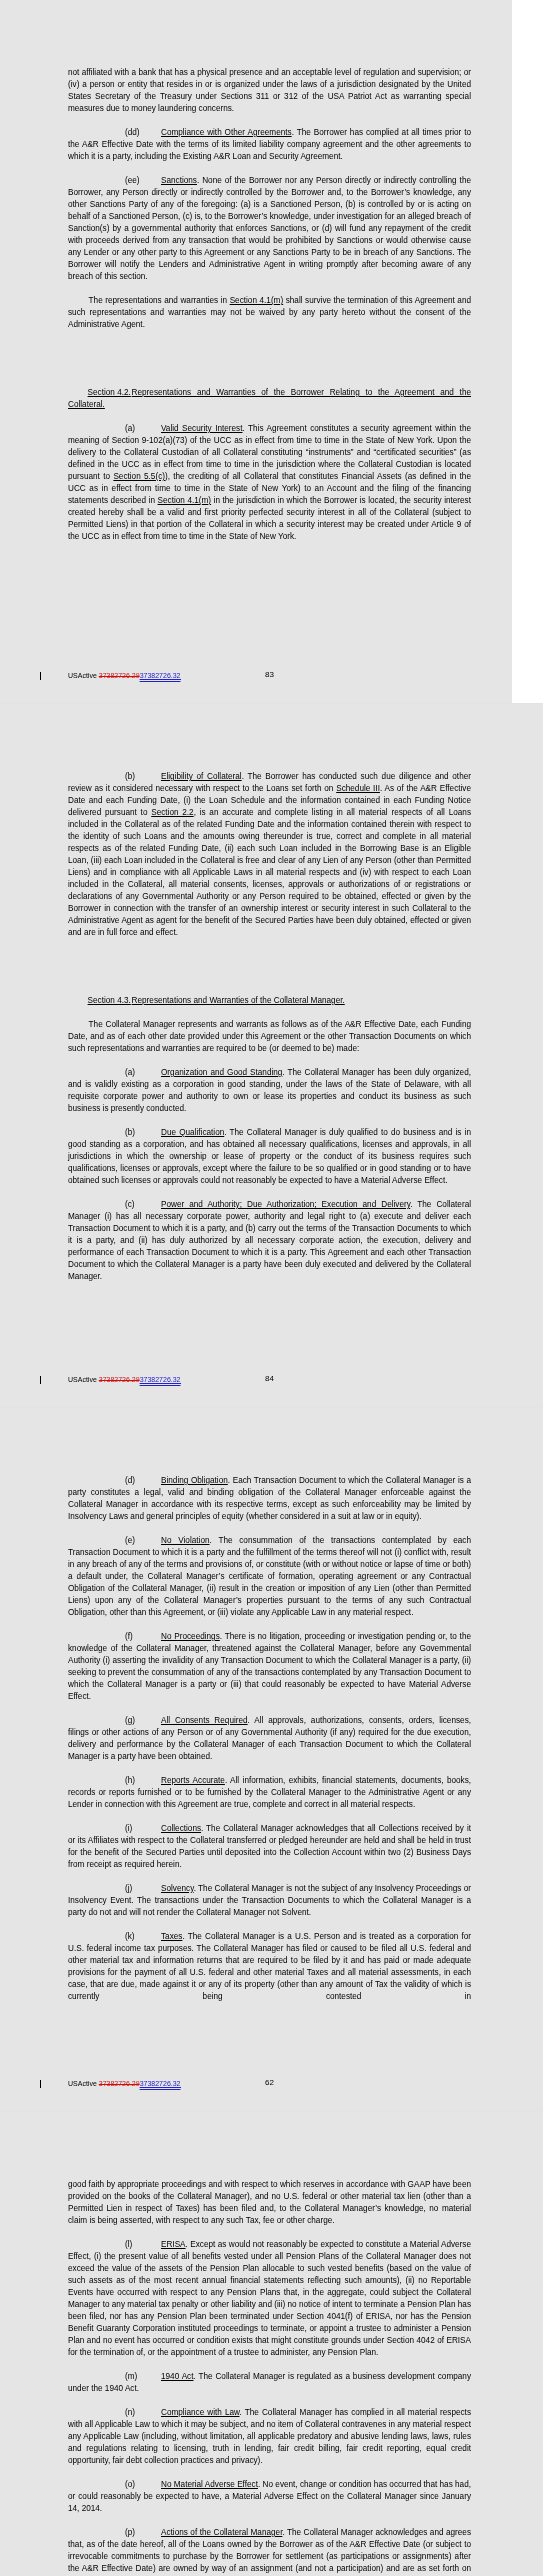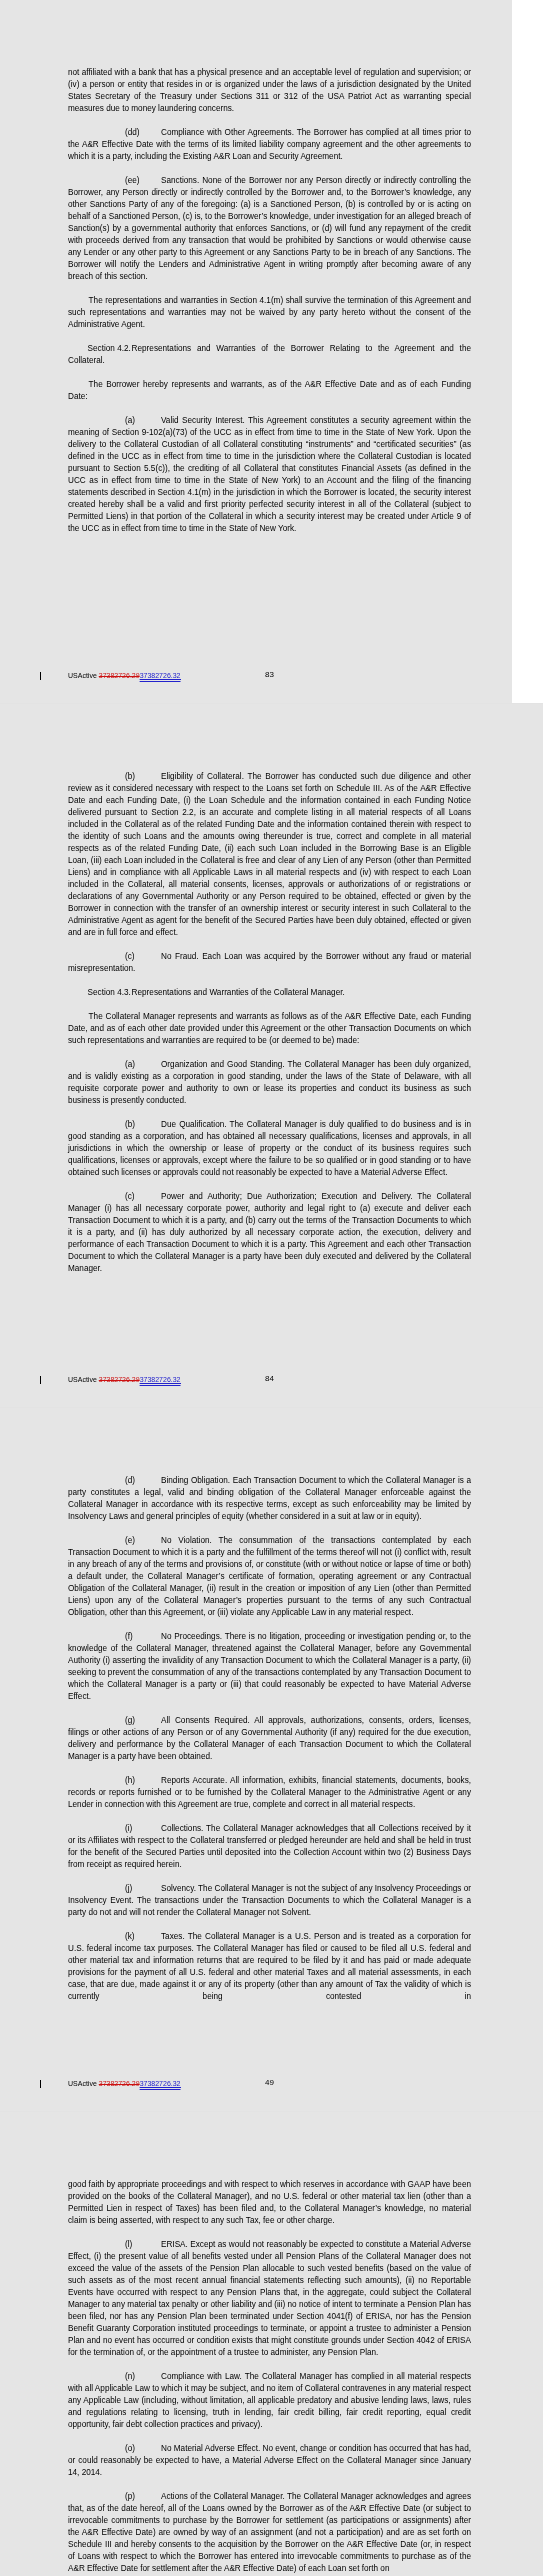--- a/index.html
+++ b/index.html
@@ -15,22 +15,22 @@
     line-height:12px;
     color:#000;
     text-align:justify;
   }
   .cont{text-indent:0;}
   .ind1{text-indent:20.6px;}
   .ind2{text-indent:57px;}
   .sec{text-indent:19.6px;}
   .cut{text-align-last:justify;}
   span.label{display:inline-block;min-width:36px;text-indent:0;}
-  span.seclabel{display:inline-block;min-width:44px;text-indent:0;}
-  span.u{}
+  span.seclabel{display:inline-block;min-width:44px;text-indent:0;margin-top:44px;}
+  span.u{text-decoration:underline;}
   p.changed::before{
     content:"";position:absolute;left:-28px;top:1.5px;width:1px;height:23px;background:#000;
   }
   .footer{
     position:absolute;bottom:21.6px;left:68px;width:403px;height:9.3px;
     font-family:"Liberation Sans",sans-serif;font-size:7px;line-height:8.2px;color:#000;
   }
   .footer::before{
     content:"";position:absolute;left:-28px;top:0;width:1px;height:7.7px;background:#000;
   }
@@ -45,53 +45,52 @@
 <body>
 
 <div class="doc">
     <div class="page">
       <div class="content">
         <p class="cont"><span>not affiliated with a bank that has a physical presence and an acceptable level of regulation and supervision; or (iv) a person or entity that resides in or is organized under the laws of a jurisdiction designated by the United States Secretary of the Treasury under Sections 311 or 312 of the USA Patriot Act as warranting special measures due to money laundering concerns.</span></p>
         <p class="ind2"><span class="label">(dd)</span><span class="u">Compliance with Other Agreements</span><span>.  The Borrower has complied at all times prior to the A&amp;R Effective Date with the terms of its limited liability company agreement and the other agreements to which it is a party, including the Existing A&amp;R Loan and Security Agreement.</span></p>
         <p class="ind2"><span class="label">(ee)</span><span class="u">Sanctions</span><span>.  None of the Borrower nor any Person directly or indirectly controlling the Borrower, any Person directly or indirectly controlled by the Borrower and, to the Borrower’s knowledge, any other Sanctions Party of any of the foregoing: (a) is a Sanctioned Person, (b) is controlled by or is acting on behalf of a Sanctioned Person, (c) is, to the Borrower’s knowledge, under investigation for an alleged breach of Sanction(s) by a governmental authority that enforces Sanctions, or (d) will fund any repayment of the credit with proceeds derived from any transaction that would be prohibited by Sanctions or would otherwise cause any Lender or any other party to this Agreement or any Sanctions Party to be in breach of any Sanctions.  The Borrower will notify the Lenders and Administrative Agent in writing promptly after becoming aware of any breach of this section.</span></p>
         <p class="ind1"><span>The representations and warranties in </span><span class="u">Section 4.1(m)</span><span> shall survive the termination of this Agreement and such representations and warranties may not be waived by any party hereto without the consent of the Administrative Agent.</span></p>
         <p class="sec"><span class="seclabel"><span class="u">Section 4.2.</span></span><span class="u">Representations and Warranties of the Borrower Relating to the Agreement and the Collateral.</span></p>
-        <p class="ind1"><span>The Borrower hereby represents and warrants, as of the A&amp;R Effective Date and as of each Funding Date:</span></p>
         <p class="ind2"><span class="label">(a)</span><span class="u">Valid Security Interest</span><span>.  This Agreement constitutes a security agreement within the meaning of Section 9-102(a)(73) of the UCC as in effect from time to time in the State of New York. Upon the delivery to the Collateral Custodian of all Collateral constituting “instruments” and “certificated securities” (as defined in the UCC as in effect from time to time in the jurisdiction where the Collateral Custodian is located pursuant to </span><span class="u">Section 5.5(c)</span><span>), the crediting of all Collateral that constitutes Financial Assets (as defined in the UCC as in effect from time to time in the State of New York) to an Account and the filing of the financing statements described in </span><span class="u">Section 4.1(m)</span><span> in the jurisdiction in which the Borrower is located, the security interest created hereby shall be a valid and first priority perfected security interest in all of the Collateral (subject to Permitted Liens) in that portion of the Collateral in which a security interest may be created under Article 9 of the UCC as in effect from time to time in the State of New York.</span></p>
       </div>
       <div class="footer"><span>USActive </span><span class="del">37382726.29</span><span class="ins">37382726.32</span><span class="pagenum">83</span></div>
     </div>
     <div class="page">
       <div class="content">
         <p class="ind2"><span class="label">(b)</span><span class="u">Eligibility of Collateral</span><span>.  The Borrower has conducted such due diligence and other review as it considered necessary with respect to the Loans set forth on </span><span class="u">Schedule III</span><span>. As of the A&amp;R Effective Date and each Funding Date, (i) the Loan Schedule and the information contained in each Funding Notice delivered pursuant to </span><span class="u">Section 2.2</span><span>, is an accurate and complete listing in all material respects of all Loans included in the Collateral as of the related Funding Date and the information contained therein with respect to the identity of such Loans and the amounts owing thereunder is true, correct and complete in all material respects as of the related Funding Date, (ii) each such Loan included in the Borrowing Base is an Eligible Loan, (iii) each Loan included in the Collateral is free and clear of any Lien of any Person (other than Permitted Liens) and in compliance with all Applicable Laws in all material respects and (iv) with respect to each Loan included in the Collateral, all material consents, licenses, approvals or authorizations of or registrations or declarations of any Governmental Authority or any Person required to be obtained, effected or given by the Borrower in connection with the transfer of an ownership interest or security interest in such Collateral to the Administrative Agent as agent for the benefit of the Secured Parties have been duly obtained, effected or given and are in full force and effect.</span></p>
-        <p class="ind2"><span class="label">(c)</span><span class="u">No Fraud</span><span>.  Each Loan was acquired by the Borrower without any fraud or material misrepresentation.</span></p>
         <p class="sec"><span class="seclabel"><span class="u">Section 4.3.</span></span><span class="u">Representations and Warranties of the Collateral Manager.</span></p>
         <p class="ind1"><span>The Collateral Manager represents and warrants as follows as of the A&amp;R Effective Date, each Funding Date, and as of each other date provided under this Agreement or the other Transaction Documents on which such representations and warranties are required to be (or deemed to be) made:</span></p>
         <p class="ind2"><span class="label">(a)</span><span class="u">Organization and Good Standing</span><span>.  The Collateral Manager has been duly organized, and is validly existing as a corporation in good standing, under the laws of the State of Delaware, with all requisite corporate power and authority to own or lease its properties and conduct its business as such business is presently conducted.</span></p>
         <p class="ind2"><span class="label">(b)</span><span class="u">Due Qualification</span><span>.  The Collateral Manager is duly qualified to do business and is in good standing as a corporation, and has obtained all necessary qualifications, licenses and approvals, in all jurisdictions in which the ownership or lease of property or the conduct of its business requires such qualifications, licenses or approvals, except where the failure to be so qualified or in good standing or to have obtained such licenses or approvals could not reasonably be expected to have a Material Adverse Effect.</span></p>
         <p class="ind2"><span class="label">(c)</span><span class="u">Power and Authority; Due Authorization; Execution and Delivery</span><span>.  The Collateral Manager (i) has all necessary corporate power, authority and legal right to (a) execute and deliver each Transaction Document to which it is a party, and (b) carry out the terms of the Transaction Documents to which it is a party, and (ii) has duly authorized by all necessary corporate action, the execution, delivery and performance of each Transaction Document to which it is a party.  This Agreement and each other Transaction Document to which the Collateral Manager is a party have been duly executed and delivered by the Collateral Manager.</span></p>
       </div>
       <div class="footer"><span>USActive </span><span class="del">37382726.29</span><span class="ins">37382726.32</span><span class="pagenum">84</span></div>
     </div>
     <div class="page">
       <div class="content">
         <p class="ind2"><span class="label">(d)</span><span class="u">Binding Obligation</span><span>.  Each Transaction Document to which the Collateral Manager is a party constitutes a legal, valid and binding obligation of the Collateral Manager enforceable against the Collateral Manager in accordance with its respective terms, except as such enforceability may be limited by Insolvency Laws and general principles of equity (whether considered in a suit at law or in equity).</span></p>
         <p class="ind2"><span class="label">(e)</span><span class="u">No Violation</span><span>.  The consummation of the transactions contemplated by each Transaction Document to which it is a party and the fulfillment of the terms thereof will not (i) conflict with, result in any breach of any of the terms and provisions of, or constitute (with or without notice or lapse of time or both) a default under, the Collateral Manager’s certificate of formation, operating agreement or any Contractual Obligation of the Collateral Manager, (ii) result in the creation or imposition of any Lien (other than Permitted Liens) upon any of the Collateral Manager’s properties pursuant to the terms of any such Contractual Obligation, other than this Agreement, or (iii) violate any Applicable Law in any material respect.</span></p>
         <p class="ind2"><span class="label">(f)</span><span class="u">No Proceedings</span><span>.  There is no litigation, proceeding or investigation pending or, to the knowledge of the Collateral Manager, threatened against the Collateral Manager, before any Governmental Authority (i) asserting the invalidity of any Transaction Document to which the Collateral Manager is a party, (ii) seeking to prevent the consummation of any of the transactions contemplated by any Transaction Document to which the Collateral Manager is a party or (iii) that could reasonably be expected to have Material Adverse Effect.</span></p>
         <p class="ind2"><span class="label">(g)</span><span class="u">All Consents Required</span><span>.  All approvals, authorizations, consents, orders, licenses, filings or other actions of any Person or of any Governmental Authority (if any) required for the due execution, delivery and performance by the Collateral Manager of each Transaction Document to which the Collateral Manager is a party have been obtained.</span></p>
         <p class="ind2"><span class="label">(h)</span><span class="u">Reports Accurate</span><span>.  All information, exhibits, financial statements, documents, books, records or reports furnished or to be furnished by the Collateral Manager to the Administrative Agent or any Lender in connection with this Agreement are true, complete and correct in all material respects.</span></p>
         <p class="ind2"><span class="label">(i)</span><span class="u">Collections</span><span>.  The Collateral Manager acknowledges that all Collections received by it or its Affiliates with respect to the Collateral transferred or pledged hereunder are held and shall be held in trust for the benefit of the Secured Parties until deposited into the Collection Account within two (2) Business Days from receipt as required herein.</span></p>
         <p class="ind2"><span class="label">(j)</span><span class="u">Solvency</span><span>.  The Collateral Manager is not the subject of any Insolvency Proceedings or Insolvency Event.  The transactions under the Transaction Documents to which the Collateral Manager is a party do not and will not render the Collateral Manager not Solvent.</span></p>
         <p class="ind2 cut"><span class="label">(k)</span><span class="u">Taxes</span><span>.  The Collateral Manager is a U.S. Person and is treated as a corporation for U.S. federal income tax purposes.  The Collateral Manager has filed or caused to be filed all U.S. federal and other material tax and information returns that are required to be filed by it and has paid or made adequate provisions for the payment of all U.S. federal and other material Taxes and all material assessments, in each case, that are due, made against it or any of its property (other than any amount of Tax the validity of which is currently being contested in</span></p>
       </div>
-      <div class="footer"><span>USActive </span><span class="del">37382726.29</span><span class="ins">37382726.32</span><span class="pagenum">49</span></div>
+      <div class="footer"><span>USActive </span><span class="del">37382726.29</span><span class="ins">37382726.32</span><span class="pagenum">62</span></div>
     </div>
     <div class="page">
       <div class="content">
         <p class="cont"><span>good faith by appropriate proceedings and with respect to which reserves in accordance with GAAP have been provided on the books of the Collateral Manager), and no U.S. federal or other material tax lien (other than a Permitted Lien in respect of Taxes) has been filed and, to the Collateral Manager’s knowledge, no material claim is being asserted, with respect to any such Tax, fee or other charge.</span></p>
         <p class="ind2"><span class="label">(l)</span><span class="u">ERISA</span><span>.  Except as would not reasonably be expected to constitute a Material Adverse Effect, (i) the present value of all benefits vested under all Pension Plans of the Collateral Manager does not exceed the value of the assets of the Pension Plan allocable to such vested benefits (based on the value of such assets as of the most recent annual financial statements reflecting such amounts), (ii) no Reportable Events have occurred with respect to any Pension Plans that, in the aggregate, could subject the Collateral Manager to any material tax penalty or other liability and (iii) no notice of intent to terminate a Pension Plan has been filed, nor has any Pension Plan been terminated under Section 4041(f) of ERISA, nor has the Pension Benefit Guaranty Corporation instituted proceedings to terminate, or appoint a trustee to administer a Pension Plan and no event has occurred or condition exists that might constitute grounds under Section 4042 of ERISA for the termination of, or the appointment of a trustee to administer, any Pension Plan.</span></p>
+        <p class="ind2"><span class="label">(m)</span><span class="u">1940 Act</span><span>.  The Collateral Manager is regulated as a business development company under the 1940 Act.</span></p>
         <p class="ind2"><span class="label">(n)</span><span class="u">Compliance with Law</span><span>.  The Collateral Manager has complied in all material respects with all Applicable Law to which it may be subject, and no item of Collateral contravenes in any material respect any Applicable Law (including, without limitation, all applicable predatory and abusive lending laws, laws, rules and regulations relating to licensing, truth in lending, fair credit billing, fair credit reporting, equal credit opportunity, fair debt collection practices and privacy).</span></p>
         <p class="ind2"><span class="label">(o)</span><span class="u">No Material Adverse Effect</span><span>.  No event, change or condition has occurred that has had, or could reasonably be expected to have, a Material Adverse Effect on the Collateral Manager since January 14, 2014.</span></p>
         <p class="ind2"><span class="label">(p)</span><span class="u">Actions of the Collateral Manager</span><span>.  The Collateral Manager acknowledges and agrees that, as of the date hereof, all of the Loans owned by the Borrower as of the A&amp;R Effective Date (or subject to irrevocable commitments to purchase by the Borrower for settlement (as participations or assignments) after the A&amp;R Effective Date) are owned by way of an assignment (and not a participation) and are as set forth on </span><span class="u">Schedule III</span><span> and hereby consents to the acquisition by the Borrower on the A&amp;R Effective Date (or, in respect of Loans with respect to which the Borrower has entered into irrevocable commitments to purchase as of the A&amp;R Effective Date for settlement after the A&amp;R Effective Date) of each Loan set forth on </span></p>
       </div>
     </div>
   </div>
 
 
 </body></html>

